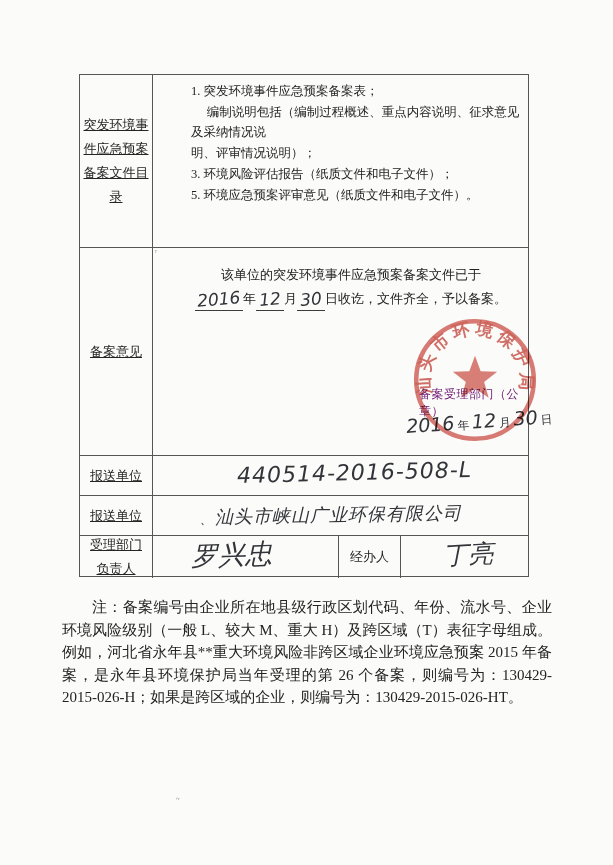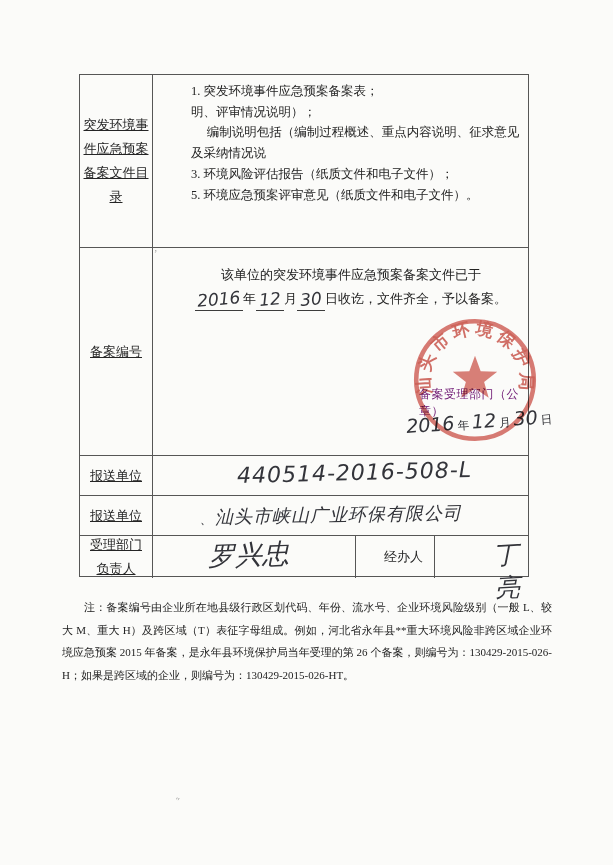--- a/index.html
+++ b/index.html
@@ -60,21 +60,21 @@
   }
   .stamp-date .hw{font-size:19px;transform:none;margin:0 1px;}
   .stamp-date .unit{font-size:11.5px;font-style:normal;font-family:"Liberation Serif",serif;margin:0 2px;}
   .seal{
     position:absolute;left:214px;top:56px;width:152px;height:152px;
     mix-blend-mode:multiply;opacity:.88;pointer-events:none;
   }
   
   .row-number{height:40px;flex:0 0 40px;}
   .row-unit{height:40px;flex:0 0 40px;justify-content:center;}
-  .row-head{height:42px;flex:0 0 42px;gap:17px;}
+  .row-head{height:42px;flex:0 0 42px;}
   .hw-number{
     position:absolute;left:52px;top:4px;font-size:22px;letter-spacing:1px;
     transform:rotate(-1.5deg);
   }
   .hw-company{
     position:absolute;left:30px;top:7px;font-size:18px;letter-spacing:1px;
     transform:rotate(-1deg);
   }
   .tick{position:absolute;left:14px;top:14px;font-size:14px;color:#44454b;transform:rotate(-8deg);}
   .sig-cell{width:186px;flex:0 0 186px;border-right:1px solid #565656;position:relative;}
@@ -82,21 +82,21 @@
     width:62px;flex:0 0 62px;border-right:1px solid #565656;
     display:flex;align-items:center;justify-content:center;font-size:13px;color:#252525;
   }
   .handler-sig-cell{flex:1;position:relative;}
   .hw-sig1{position:absolute;left:38px;top:1px;font-size:27px;transform:rotate(-2deg);}
   .hw-sig2{position:absolute;left:42px;top:2px;font-size:25px;transform:rotate(-3deg);}
   .two-line-label{line-height:20px;}
   
   .note{
     position:absolute;left:62px;top:596px;width:490px;
-    font-size:11px;line-height:22.6px;color:#232323;
+    font-size:15px;line-height:22.6px;color:#232323;
     text-align:justify;text-indent:2em;
   }
   
   .speck{position:absolute;color:#9a9a9a;font-size:10px;}
   .speck-1{left:154px;top:248px;}
   .speck-2{left:175px;top:795px;transform:rotate(20deg);}
 </style>
 </head>
 <body>
 
@@ -104,31 +104,31 @@
 
   <div class="form-table">
 
     <div class="t-row row-directory">
       <div class="cell label-cell">
         <div class="lbl">突发环境事件应急预案备案文件目录</div>
       </div>
       <div class="cell content-cell">
         <div class="dir-list">
           <div class="dir-line">1. 突发环境事件应急预案备案表；</div>
+          <div class="dir-line">　 编制说明包括（编制过程概述、重点内容说明、征求意见及采纳情况说</div>
           <div class="dir-line">明、评审情况说明）；</div>
-          <div class="dir-line">　 编制说明包括（编制过程概述、重点内容说明、征求意见及采纳情况说</div>
           <div class="dir-line">3. 环境风险评估报告（纸质文件和电子文件）；</div>
           <div class="dir-line">5. 环境应急预案评审意见（纸质文件和电子文件）。</div>
         </div>
       </div>
     </div>
 
     <div class="t-row row-opinion">
       <div class="cell label-cell">
-        <div class="lbl">备案编号</div>
+        <div class="lbl">备案意见</div>
       </div>
       <div class="cell content-cell">
         <div class="opinion-text">
           <span>该单位的突发环境事件应急预案备案文件已于</span><span class="blank blank-year"><span class="hw">2016</span></span><span>年</span><span class="blank blank-md"><span class="hw">12</span></span><span>月</span><span class="blank blank-md"><span class="hw">30</span></span><span>日</span><span>收讫，文件齐全，予以备案。</span>
         </div>
 
         <div class="accept-label">备案受理部门（公章）</div>
 
         <div class="stamp-date">
           <span class="hw">2016</span><span class="unit">年</span><span class="hw">12</span><span class="unit">月</span><span class="hw">30</span><span class="unit">日</span>

